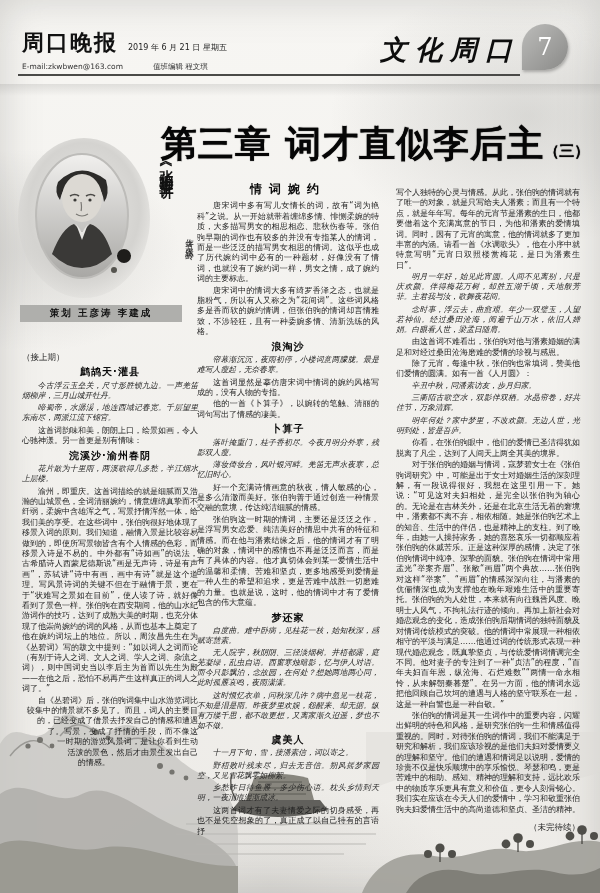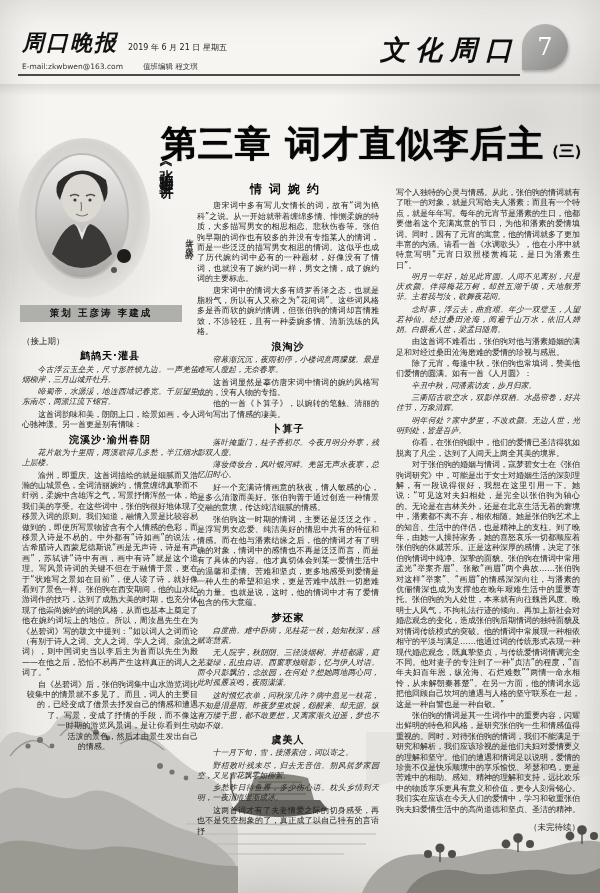--- a/index.html
+++ b/index.html
@@ -8,23 +8,23 @@
     color:#1c1c1c;font-family:"DejaVu Sans",sans-serif;
     background:
       radial-gradient(ellipse 320px 210px at 88% 13%, rgba(150,150,147,.30), transparent 62%),
       radial-gradient(ellipse 240px 170px at 6% 28%, rgba(148,148,146,.26), transparent 60%),
       radial-gradient(ellipse 300px 160px at 45% 99%, rgba(160,160,157,.20), transparent 65%),
       linear-gradient(#f7f6f3,#edebe7);
     box-shadow:inset 0 0 40px rgba(90,90,88,.25);
   }
   
   .masthead{position:absolute;left:22px;top:28px;right:18px;height:48px;}
-  .logo{font-family:"DejaVu Serif",serif;font-weight:bold;font-style:italic;font-size:22px;letter-spacing:2px;color:#111;}
+  .logo{font-family:"DejaVu Serif",serif;font-weight:bold;font-size:22px;letter-spacing:2px;color:#111;}
   .date{font-size:8px;margin-left:10px;color:#222;}
-  .mast-sub{font-size:7.5px;margin-top:4px;color:#333;display:flex;gap:20px;}
+  .mast-sub{font-size:7.5px;margin-top:4px;color:#333;display:flex;gap:30px;}
   .section-title{position:absolute;right:62px;top:4px;font-family:"DejaVu Serif",serif;font-weight:bold;font-style:italic;font-size:27px;letter-spacing:8px;color:#0d0d0d;}
   .page-badge{position:absolute;right:14px;top:-4px;width:46px;height:46px;
     background:linear-gradient(135deg,#bcbcba,#8a8a88);
     border-radius:50% 50% 50% 0;display:flex;align-items:center;justify-content:center;
     box-shadow:1px 2px 3px rgba(0,0,0,.25);}
   .page-badge span{color:#fff;font-size:24px;font-family:"DejaVu Serif",serif;}
   .rule{position:absolute;left:18px;top:74px;width:502px;height:2px;background:#4a4a48;}
   .band{position:absolute;left:0;top:84px;width:600px;height:12px;background:linear-gradient(rgba(130,130,128,.20),transparent);}
   
   .headline{position:absolute;left:158px;top:120px;width:434px;text-align:center;
@@ -34,21 +34,21 @@
   
   .feature{position:absolute;left:18px;top:134px;width:182px;height:170px;}
   .feature svg{position:absolute;left:0;top:2px;}
   .book-v{position:absolute;right:24px;top:22px;writing-mode:vertical-rl;font-family:"DejaVu Serif",serif;
     font-weight:bold;font-size:14px;letter-spacing:3px;color:#111;}
   .author-v{position:absolute;right:4px;top:98px;writing-mode:vertical-rl;font-size:8.5px;color:#222;letter-spacing:2px;}
   .plan-bar{position:absolute;left:20px;top:305px;width:162px;height:17px;background:#afafac;
     color:#121212;font-size:9.5px;font-weight:bold;display:flex;align-items:center;justify-content:center;letter-spacing:2px;}
   
   .col{position:absolute;font-size:8px;line-height:10.4px;text-align:justify;z-index:2;color:#1d1d1d;}
-  #col-left{left:22px;top:336px;width:176px;}
+  #col-left{left:22px;top:352px;width:176px;}
   #col-mid{left:197px;top:184px;width:182px;}
   #col-right{left:396px;top:188px;width:184px;}
   .mid-heading{text-align:center;font-weight:bold;font-size:12px;letter-spacing:7px;margin:0 0 7px;color:#0c0c0c;}
   .blk-p{text-indent:2em;margin:0 0 1px;}
   .blk-p0{text-indent:0;margin:0 0 1px;}
   .blk-h{text-align:center;font-weight:bold;font-size:10px;margin:4px 0 3px;letter-spacing:1px;color:#0c0c0c;}
   .blk-poem{font-family:Liberation Mono, monospace;font-style:italic;font-size:7.8px;line-height:10px;text-indent:2em;margin:0 0 2.5px;color:#262626;}
   .blk-note{font-size:8.5px;margin:0 0 5px;}
   .blk-sig{text-align:right;margin-top:7px;font-size:8.5px;}
   

